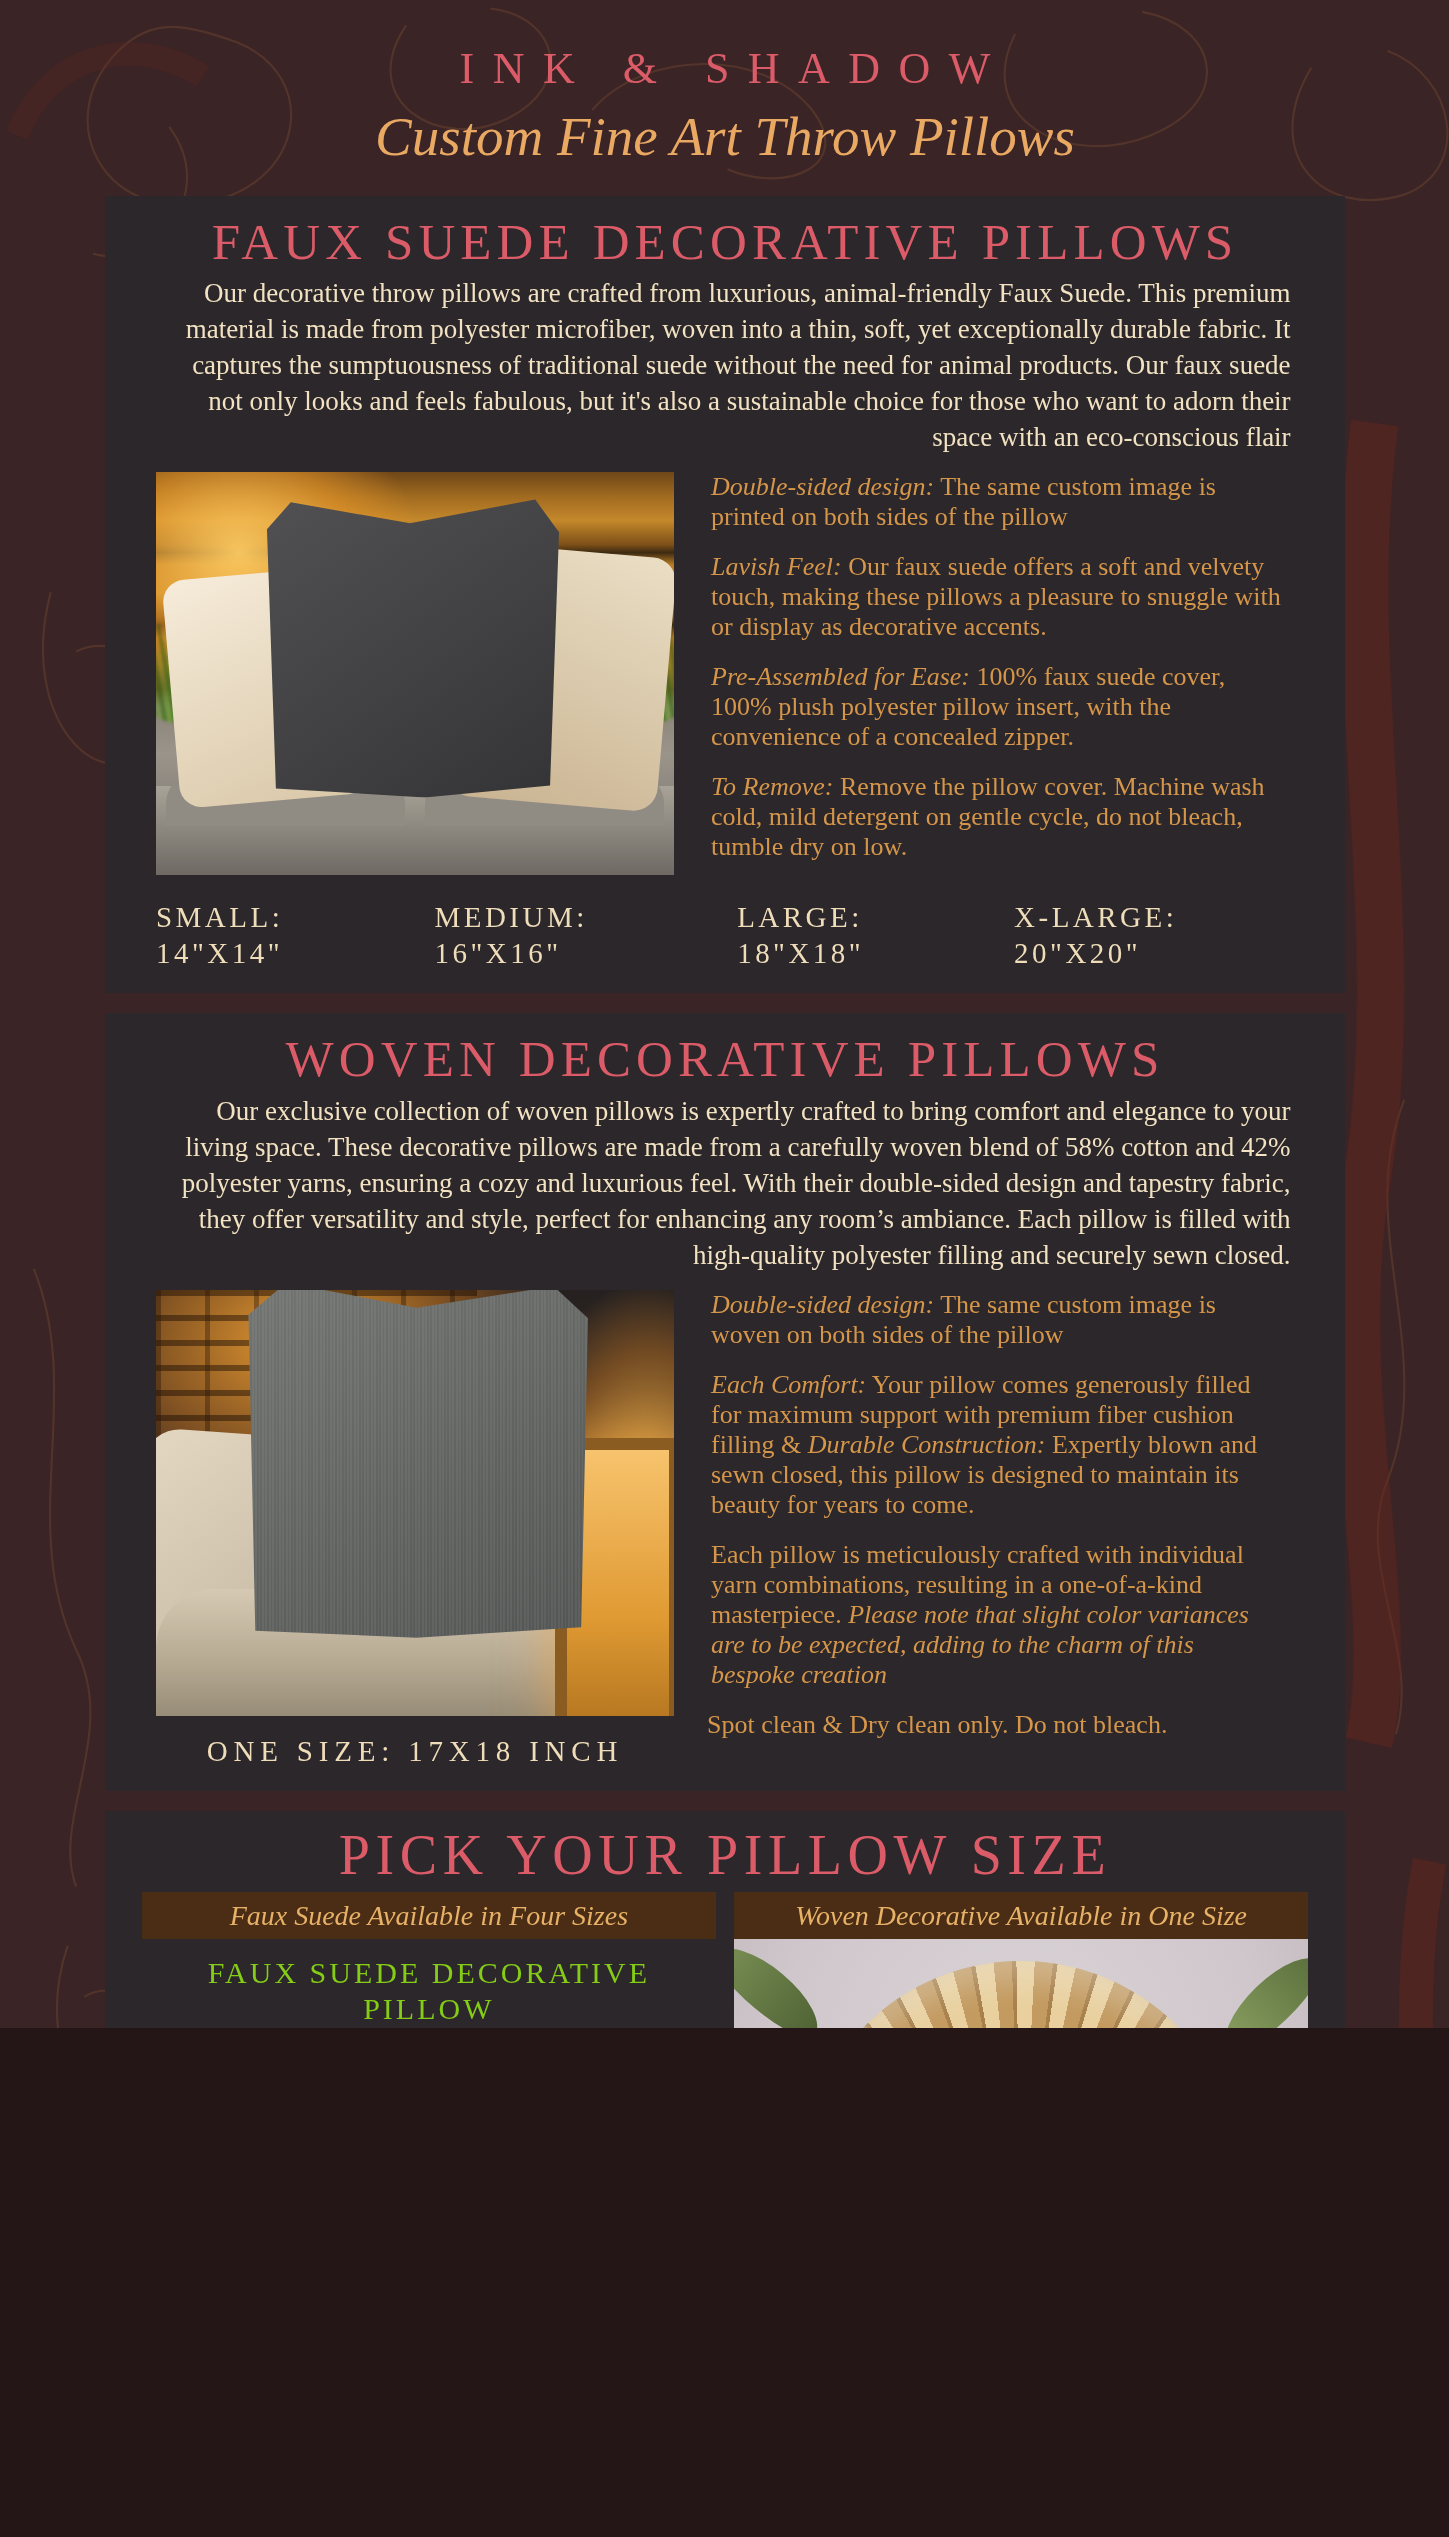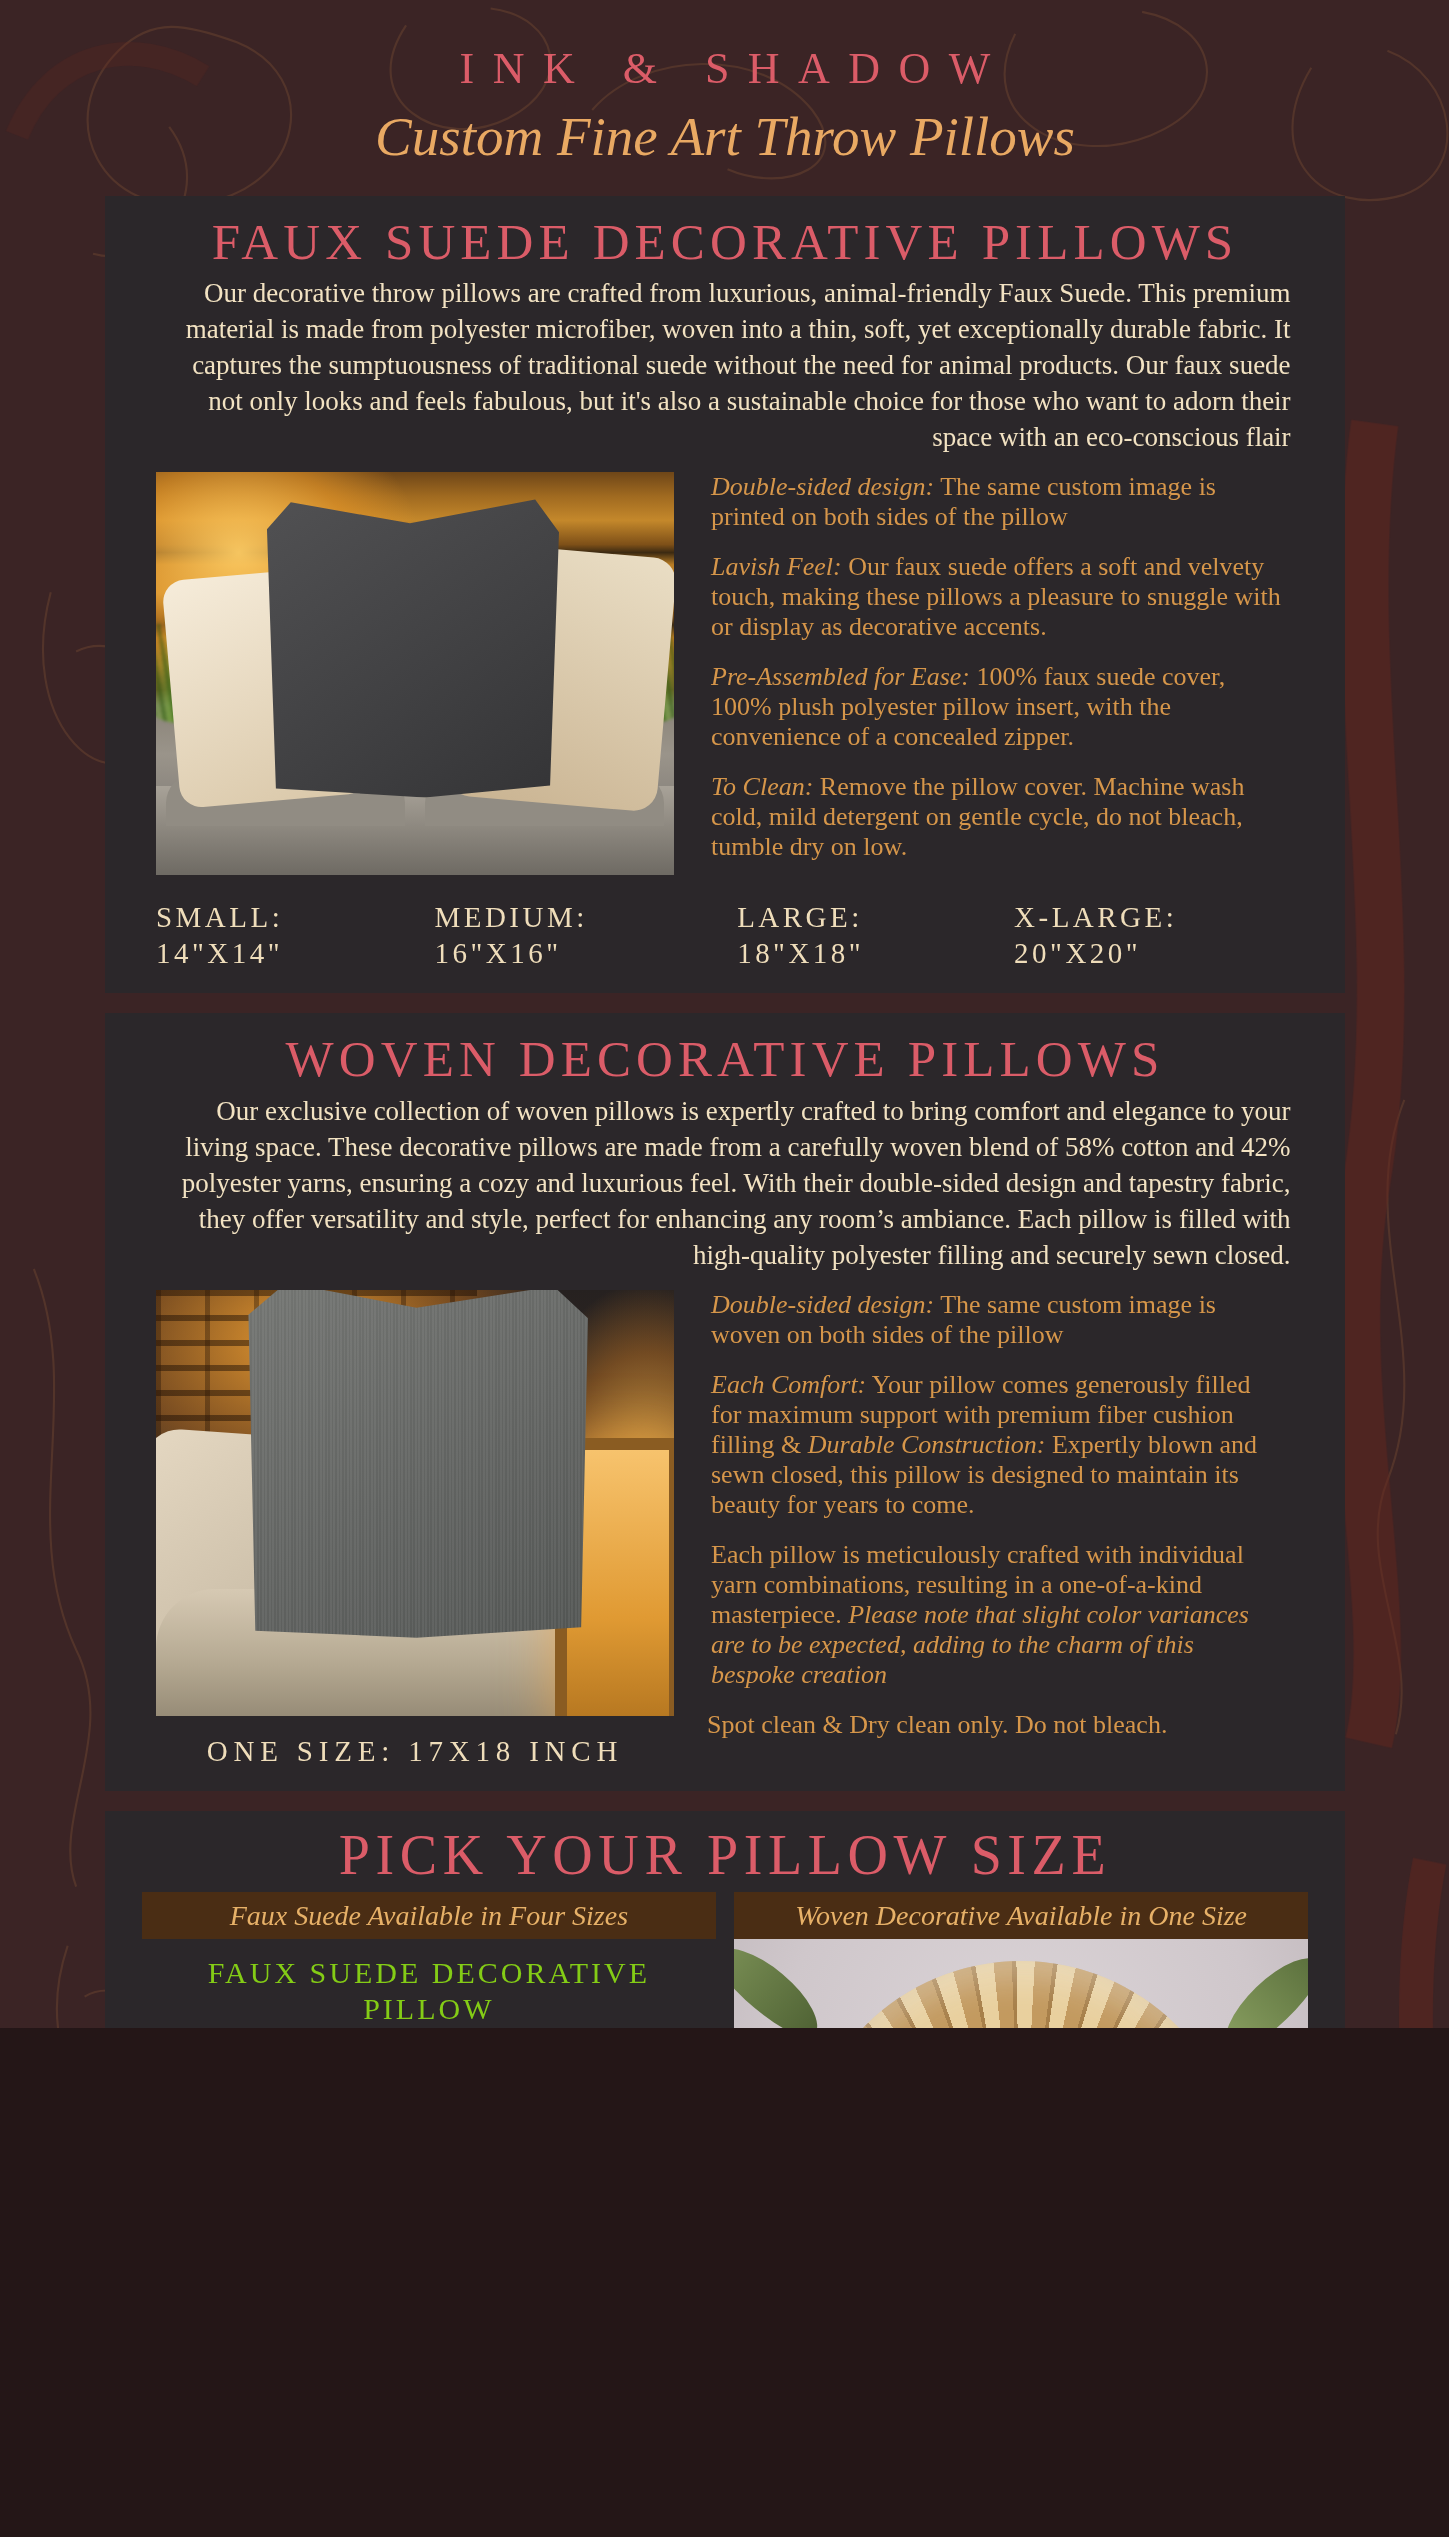--- a/index.html
+++ b/index.html
@@ -211,21 +211,21 @@
           <div class="p1-cushion c-r"></div>
           <div class="p1-pillow-left"></div>
           <div class="p1-pillow-right"></div>
           <div class="p1-pillow-main"></div>
         </div>
       </div>
       <div class="features">
         <p class="feature"><em>Double-sided design:</em><span> The same custom image is printed on both sides of the pillow</span></p>
         <p class="feature"><em>Lavish Feel:</em><span> Our faux suede offers a soft and velvety touch, making these pillows a pleasure to snuggle with or display as decorative accents.</span></p>
         <p class="feature"><em>Pre-Assembled for Ease:</em><span> 100% faux suede cover, 100% plush polyester pillow insert, with the convenience of a concealed zipper.</span></p>
-        <p class="feature"><em>To Clean:</em><span> Remove the pillow cover. Machine wash cold, mild detergent on gentle cycle, do not bleach, tumble dry on low.</span></p>
+        <p class="feature"><em>To Remove:</em><span> Remove the pillow cover. Machine wash cold, mild detergent on gentle cycle, do not bleach, tumble dry on low.</span></p>
       </div>
     </div>
     <div class="sizes-line">
       <span>SMALL: 14"X14"</span>
       <span>MEDIUM: 16"X16"</span>
       <span>LARGE: 18"X18"</span>
       <span>X-LARGE: 20"X20"</span>
     </div>
   </section>
 

